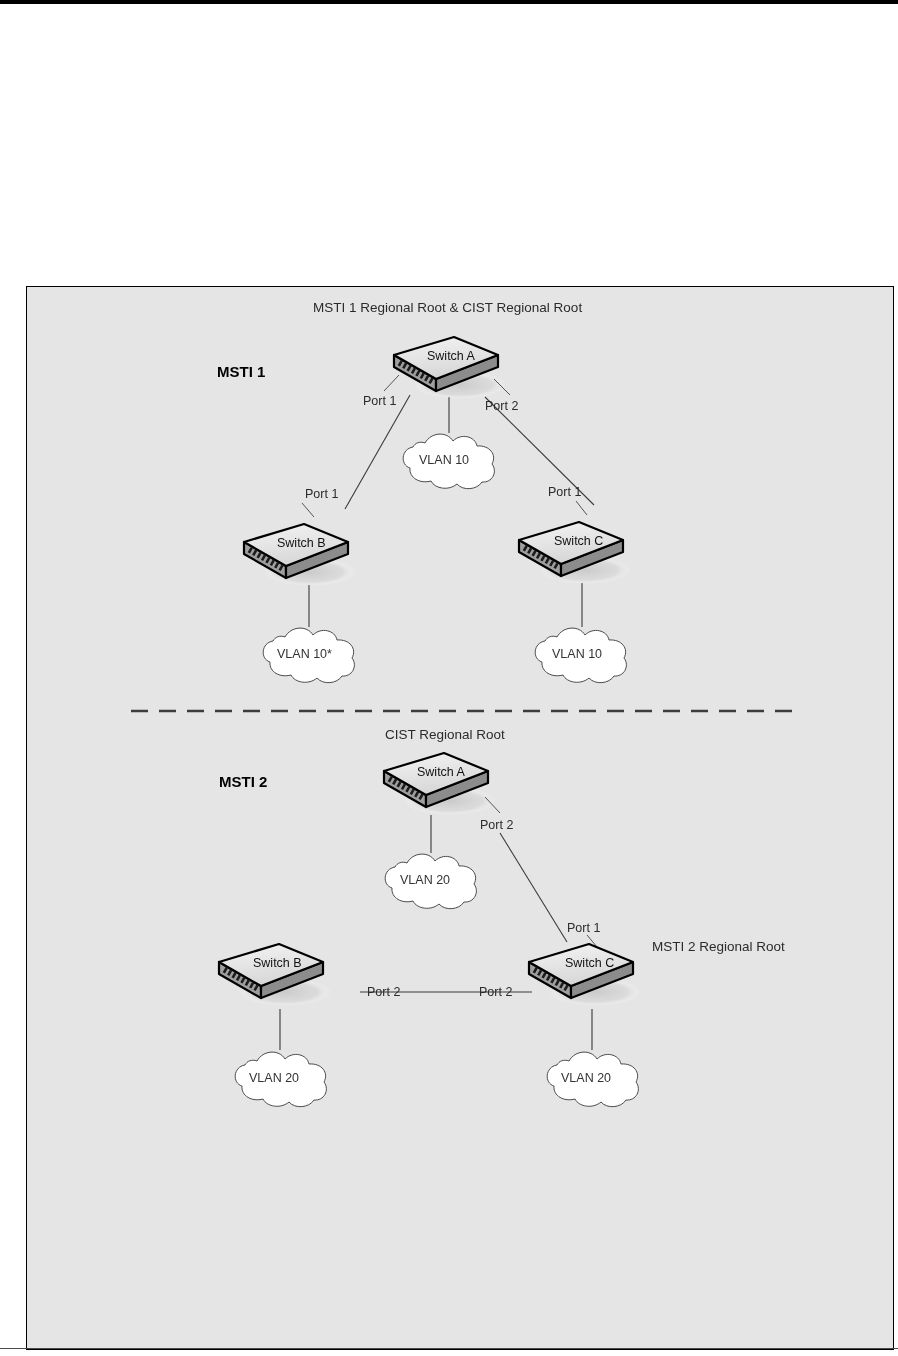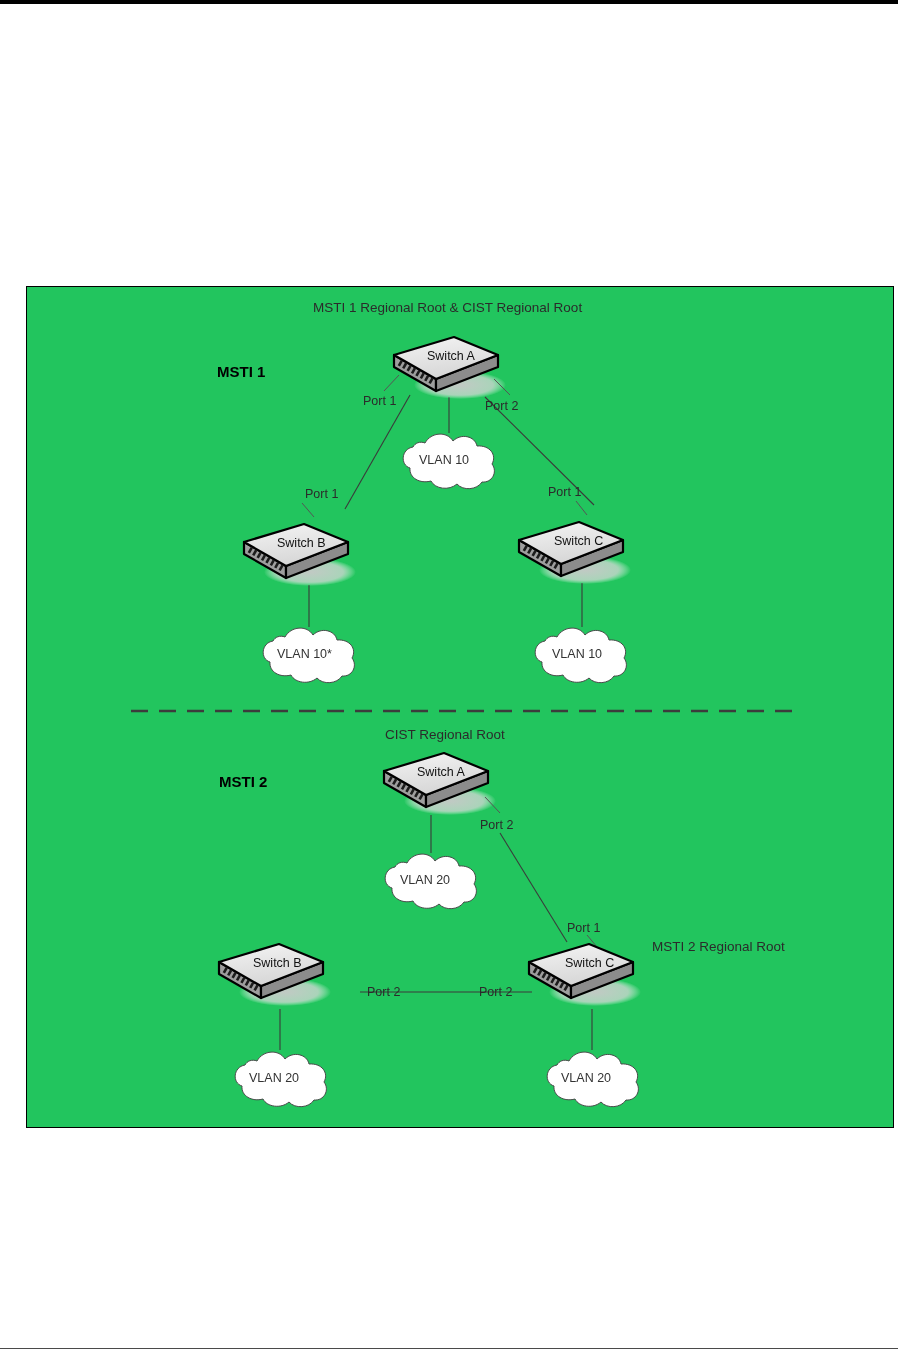--- a/index.html
+++ b/index.html
@@ -24,24 +24,24 @@
     position: absolute;
     left: 0; top: 1348px;
     width: 898px; height: 1px;
     background: #4a4a4a;
   }
   .figure-box {
     position: absolute;
     left: 26px;
     top: 286px;
     width: 868px;
-    height: 842px;
+    height: 1064px;
     border: 1.5px solid #000000;
     box-sizing: border-box;
-    background: #22c55e;
+    background: #e5e5e5;
   }
   .fig-svg {
     position: absolute;
     left: 0; top: 0;
     width: 868px;
     height: 842px;
     display: block;
   }
   .cap-heading {
     font-size: 13.5px;

